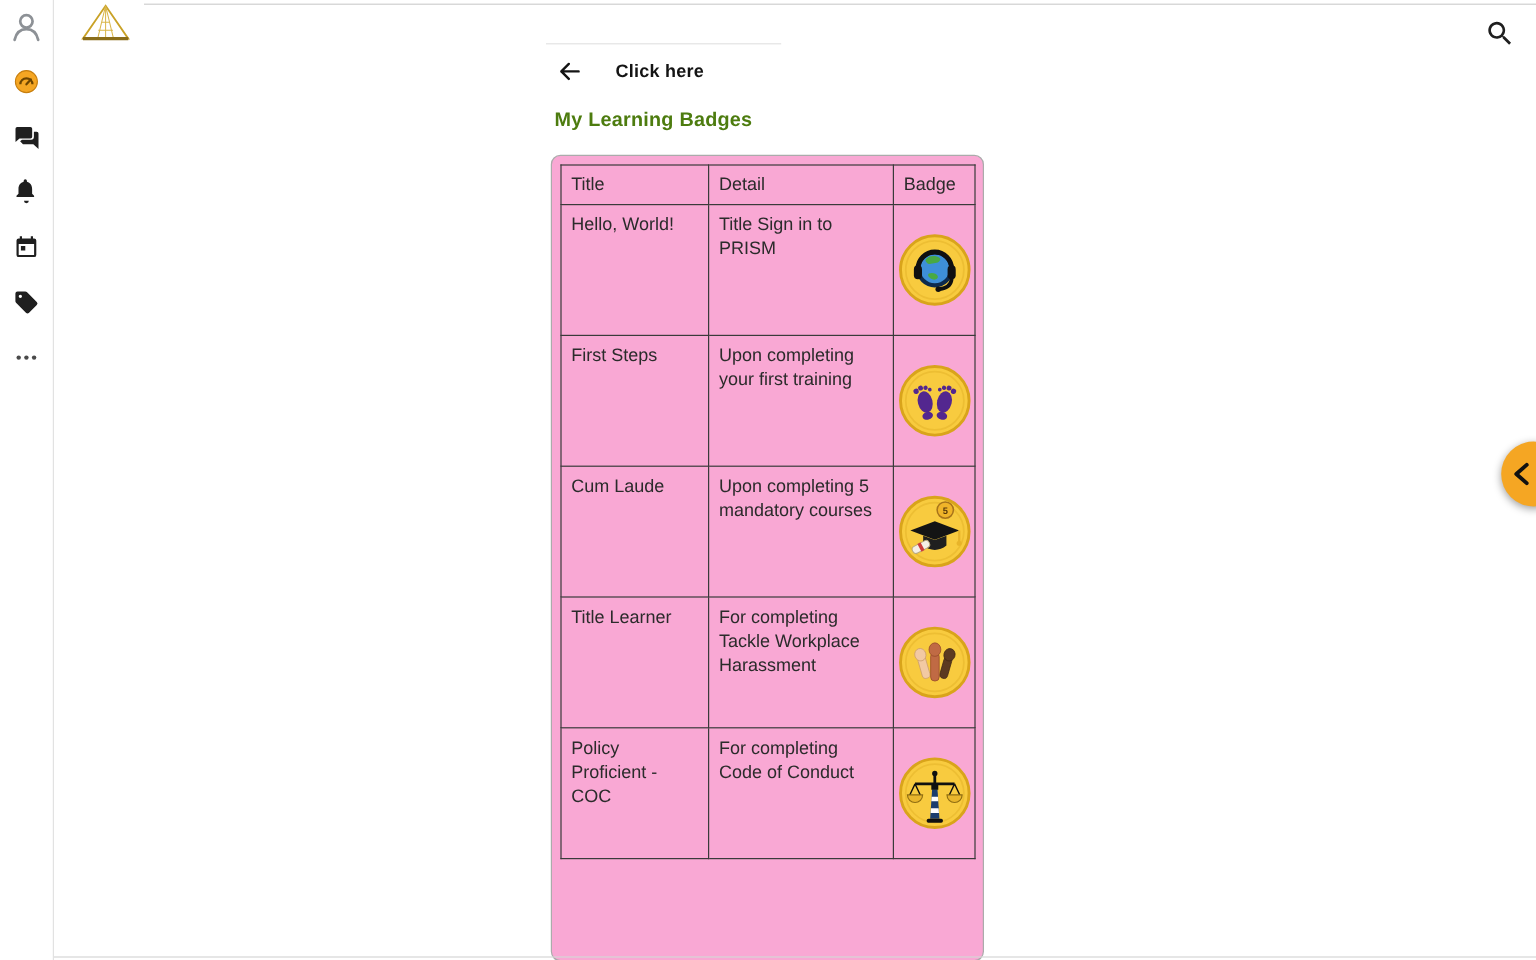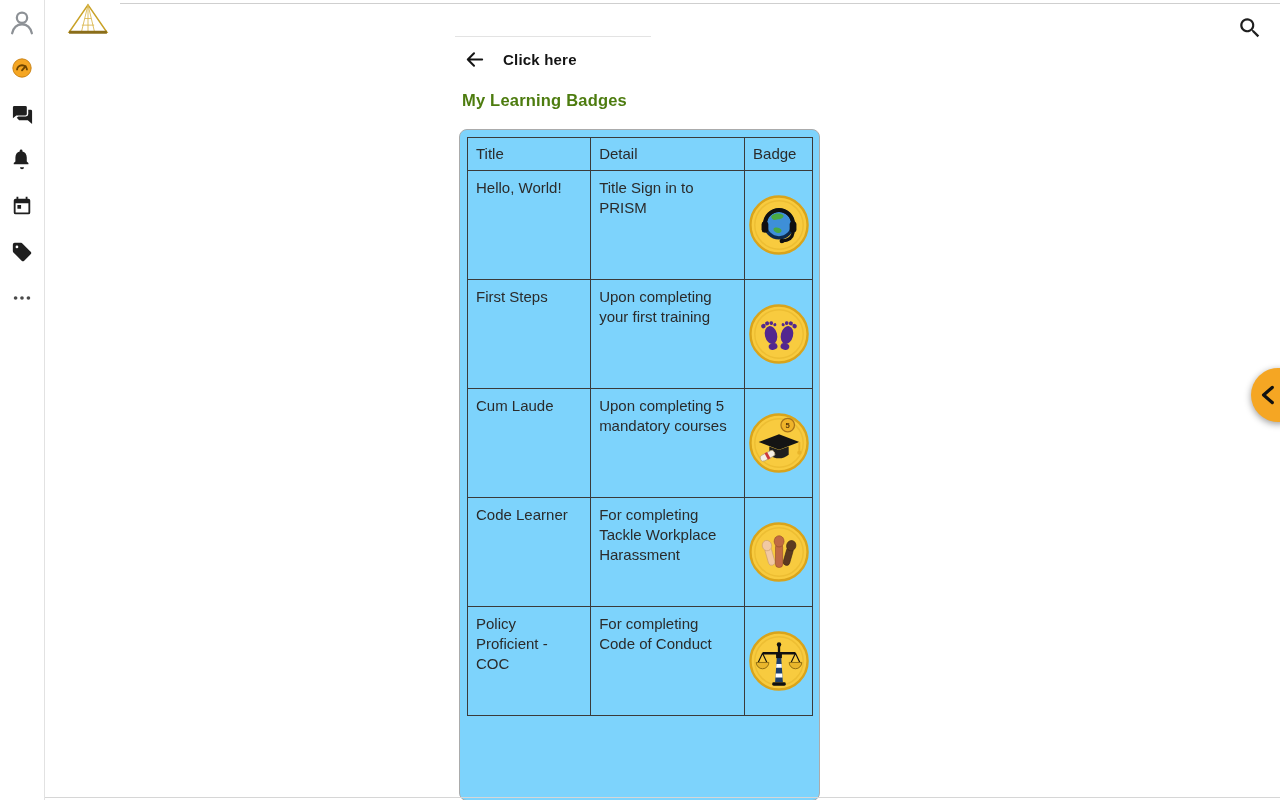--- a/index.html
+++ b/index.html
@@ -12,26 +12,26 @@
   .sidebar{position:absolute;left:0;top:0;width:45px;height:100%;background:#fff;border-right:1px solid #e2e2e2;z-index:4}
   .avatar{position:absolute;left:7px;top:7px;width:30px;height:30px;cursor:pointer}
   .side-icons{position:absolute;left:0;top:56px;width:44px;display:flex;flex-direction:column;align-items:center;gap:22px}
   .side-icon{width:24px;height:24px;display:flex;align-items:center;justify-content:center;cursor:pointer}
   
   .top-divider{position:absolute;left:120px;top:3px;right:0;height:1px;background:#cfcfcf}
   .logo{position:absolute;left:66px;top:2px}
   .search-btn{position:absolute;right:17px;top:15px;width:26px;height:26px;cursor:pointer}
   
   .content-divider{position:absolute;left:455px;top:36px;width:196px;height:1px;background:#e3e3e3}
-  .back-row{position:absolute;left:463px;top:46px;height:26px;display:flex;align-items:center;gap:17px}
+  .back-row{position:absolute;left:463px;top:46px;height:26px;display:flex;align-items:center;gap:27px}
   .back-arrow{width:23px;height:23px;cursor:pointer;display:flex;align-items:center}
   .back-label{font-size:15px;font-weight:bold;color:#141414;cursor:pointer;letter-spacing:.2px}
   .page-title{position:absolute;left:462px;top:91px;font-size:16.5px;font-weight:600;color:#4d7c0f;letter-spacing:.2px}
   
-  .table-wrap{position:absolute;left:459px;top:129px;width:361px;height:672px;border:1px solid #ababab;border-radius:8px;padding:7px;background:#7dd3fc;overflow:hidden}
+  .table-wrap{position:absolute;left:459px;top:129px;width:361px;height:672px;border:1px solid #ababab;border-radius:8px;padding:7px;background:#f9a8d4;overflow:hidden}
   table{border-collapse:collapse;table-layout:fixed;width:346px;font-size:15px;color:#2b2b2b}
   th,td{border:1px solid #3a3a3a;text-align:left;line-height:20px}
   th{font-weight:normal;padding:6px 8px;height:32px}
   td{padding:7px 8px;vertical-align:top;height:109px}
   .col-title{width:116px}.col-detail{width:145px}.col-badge{width:64px}
   .cell-badge{text-align:center;vertical-align:middle;padding:3px}
   .badge-slot svg{display:block;margin:0 auto}
   
   .fab{position:absolute;left:1251px;top:368px;width:54px;height:54px;border-radius:50%;
        background:#F5A623;box-shadow:0 2px 7px rgba(0,0,0,.4);cursor:pointer;z-index:6}
@@ -188,21 +188,21 @@
       <rect x="12" y="42" width="16" height="6.5" rx="3" fill="#f5f0e6" stroke="#b9a97f" stroke-width="0.8"></rect>
       <rect x="18.5" y="41.5" width="3" height="7.5" fill="#cc3b3b"></rect>
     </g>
               </svg></span>
     </td>
   </tr>
 
 
 
   <tr>
-    <td class="cell-title">Code Learner</td>
+    <td class="cell-title">Title Learner</td>
     <td class="cell-detail">For completing Tackle Workplace Harassment</td>
     <td class="cell-badge">
       <span class="badge-slot"><svg viewBox="0 0 64 64" width="62" height="62">
 <circle cx="32" cy="32" r="29.5" fill="#F8CB3F" stroke="#D9A41B" stroke-width="2.5"></circle>
 <circle cx="32" cy="32" r="25" fill="none" stroke="#EDBE33" stroke-width="1.5"></circle>
     <g transform="rotate(-16 22.5 36)">
       <rect x="19.2" y="27" width="6.8" height="19" rx="3.2" fill="#F2C9A3" stroke="#c89a6e" stroke-width="0.6"></rect>
       <ellipse cx="22.6" cy="25" rx="4.8" ry="5.4" fill="#F2C9A3" stroke="#c89a6e" stroke-width="0.6"></ellipse>
     </g>
     <g transform="rotate(16 41.5 36)">

